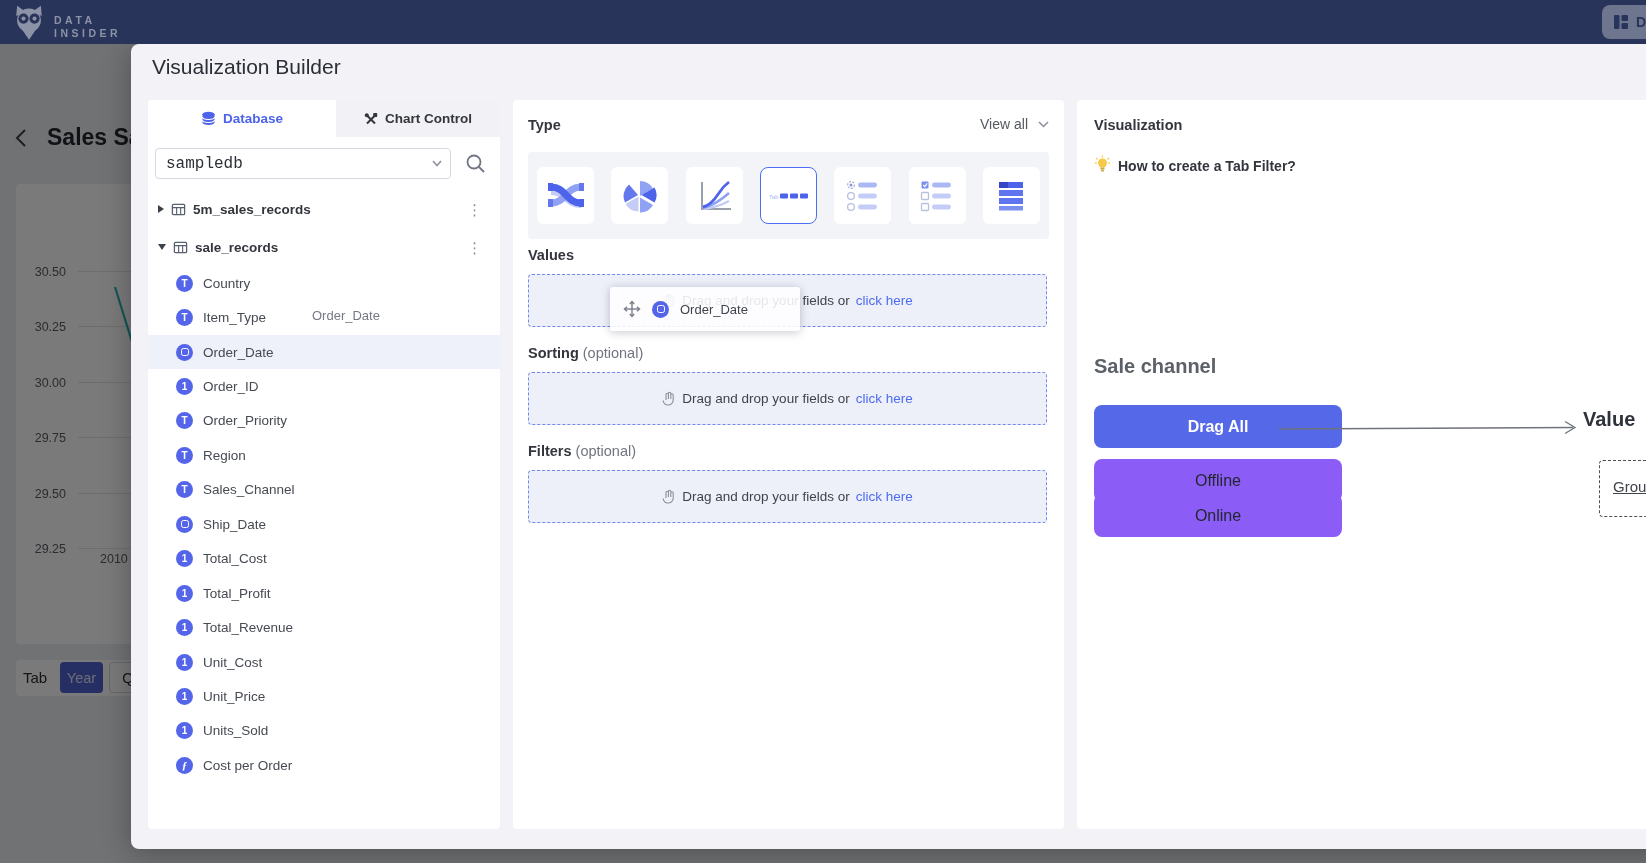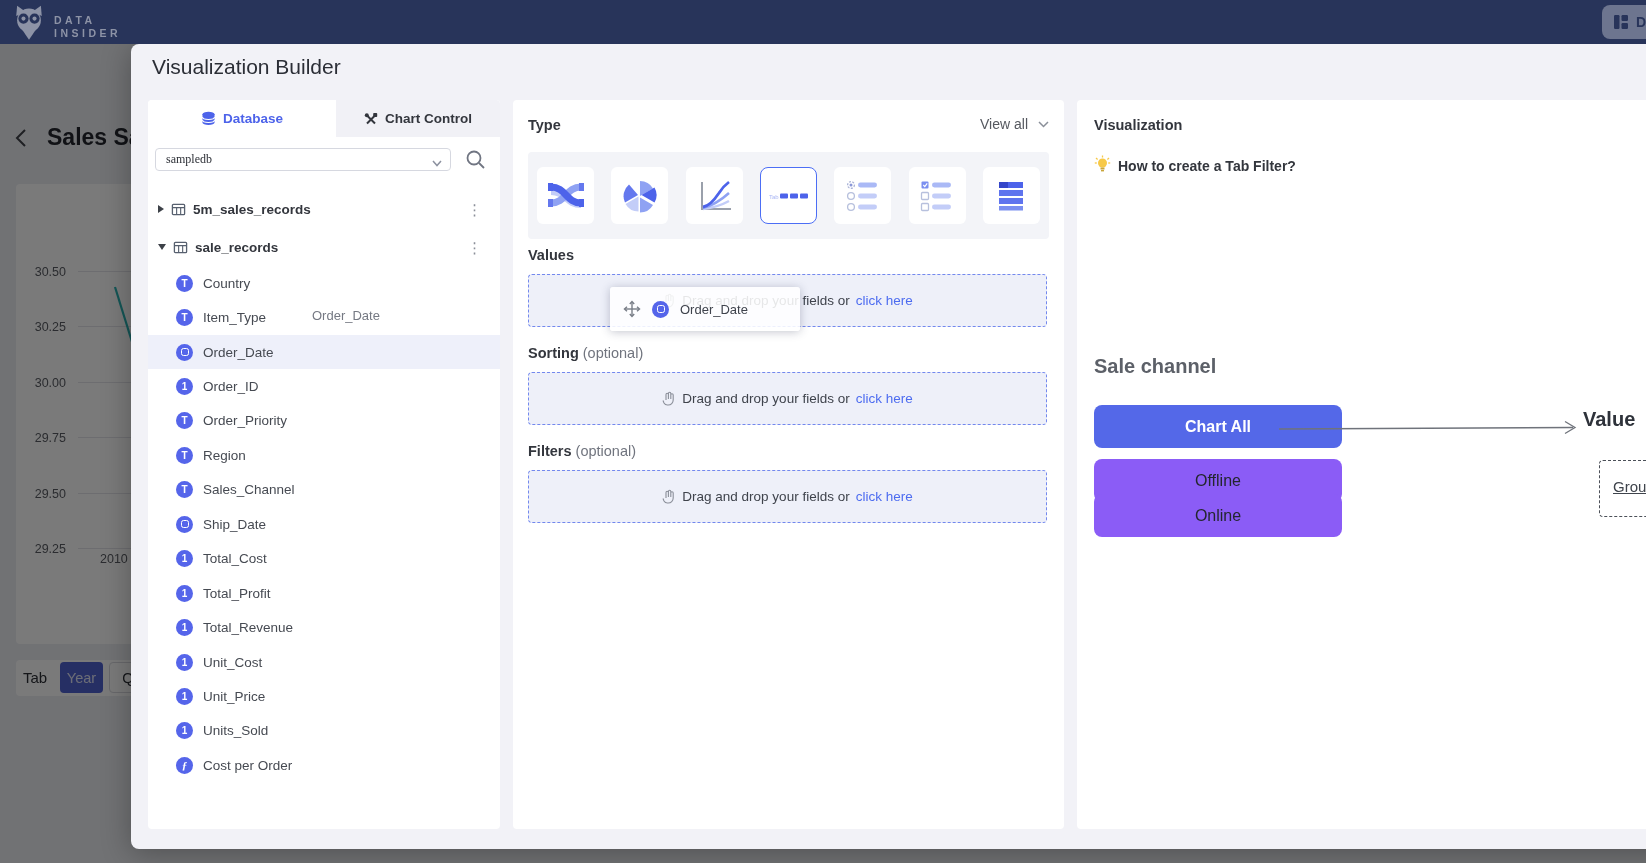--- a/index.html
+++ b/index.html
@@ -36,21 +36,21 @@
   .panel-mid   { left:382px; width:551px; }
   .panel-right { left:946px; width:700px; }
 
   
   .lp-tabs { display:flex; height:37px; }
   .lp-tab { display:flex; align-items:center; justify-content:center; gap:7px; font-size:13.5px; font-weight:bold; }
   .lp-tab.active { width:188px; background:#ffffff; color:#4d63ea; }
   .lp-tab.inactive { flex:1; background:#f1f1f6; color:#33363d; }
   .search-row { display:flex; align-items:center; margin:11px 14px 0 7px; gap:14px; }
   .search-box { position:relative; flex:1; }
-  .search-input { width:100%; height:23px; border:1px solid #d6d8e0; border-radius:4px; padding:0 26px 0 10px; font-size:12px; color:#2c2f36; background:#fff; font-family:Liberation Serif, serif; }
+  .search-input { width:100%; height:31px; border:1px solid #d6d8e0; border-radius:4px; padding:0 26px 0 10px; font-size:16px; color:#2c2f36; background:#fff; font-family:Liberation Mono, monospace; }
   .sb-chev { position:absolute; right:9px; top:12px; }
   .tree { position:absolute; left:0; top:90px; width:100%; }
   .t-row { position:relative; height:38px; display:flex; align-items:center; padding-left:10px; gap:7px; }
   .t-name { font-size:13.5px; font-weight:600; color:#33363d; }
   .caret-r { width:0; height:0; border-left:6px solid #3d4148; border-top:4.5px solid transparent; border-bottom:4.5px solid transparent; }
   .caret-d { width:0; height:0; border-top:6px solid #3d4148; border-left:4.5px solid transparent; border-right:4.5px solid transparent; }
   .kebab { position:absolute; right:18px; top:50%; transform:translateY(-50%); color:#8b8f99; font-size:15px; line-height:15px; }
   .f-row { height:34.45px; display:flex; align-items:center; gap:10px; padding-left:28px; }
   .f-row.hl { background:#eef0fa; }
   .ficon { width:17px; height:17px; min-width:17px; border-radius:50%; background:#5565ea; color:#fff; font-size:10px; font-weight:bold; display:flex; align-items:center; justify-content:center; }
@@ -408,21 +408,21 @@
       <line x1="8.5" y1="0.5" x2="8.5" y2="2.5" stroke="#f7c948" stroke-width="1.3"></line>
       <line x1="2" y1="3" x2="3.6" y2="4.4" stroke="#f7c948" stroke-width="1.3"></line>
       <line x1="15" y1="3" x2="13.4" y2="4.4" stroke="#f7c948" stroke-width="1.3"></line>
       <line x1="0.8" y1="8" x2="2.8" y2="8" stroke="#f7c948" stroke-width="1.3"></line>
       <line x1="14.2" y1="8" x2="16.2" y2="8" stroke="#f7c948" stroke-width="1.3"></line>
     </svg>
     <div class="tip-title">How to create a Tab Filter?</div>
 
     <div class="preview-title">Sale channel</div>
     <div id="tab-options">
-        <div class="opt-btn sel" style="top: 305px;">Chart All</div>
+        <div class="opt-btn sel" style="top: 305px;">Drag All</div>
         <div class="opt-btn" style="top: 359px;">Offline</div>
         <div class="opt-btn" style="top: 394px;">Online</div>
       </div>
 
     <svg class="anno-arrow" width="312" height="26" viewBox="0 0 312 26">
       <path d="M2,13 L296,11.5" fill="none" stroke="#6f737b" stroke-width="1.3"></path>
       <polyline points="288,5.5 298,11.5 288,17.5" fill="none" stroke="#6f737b" stroke-width="1.3"></polyline>
     </svg>
     <div class="anno-heading">Value</div>
     <div class="anno-box">

